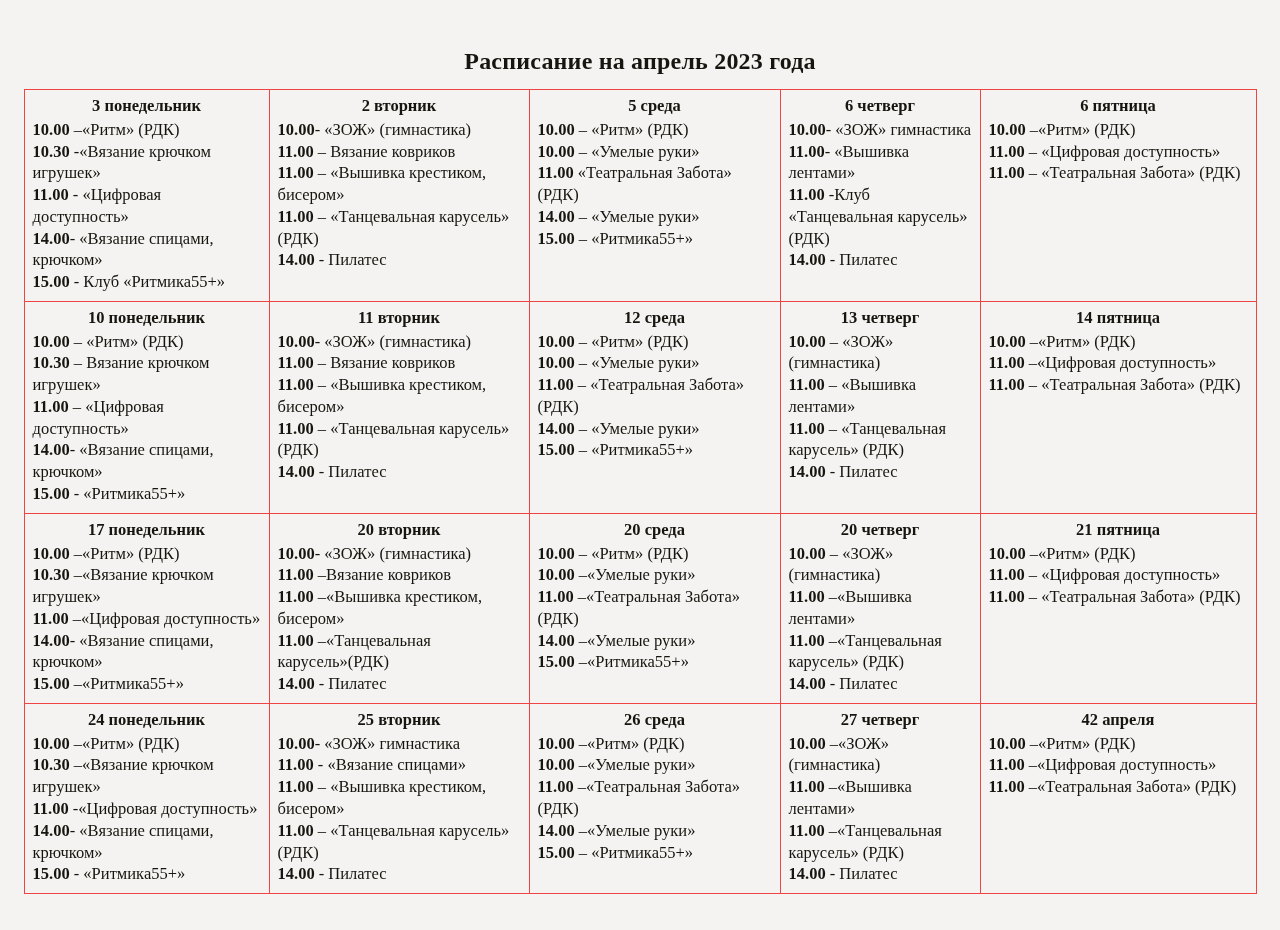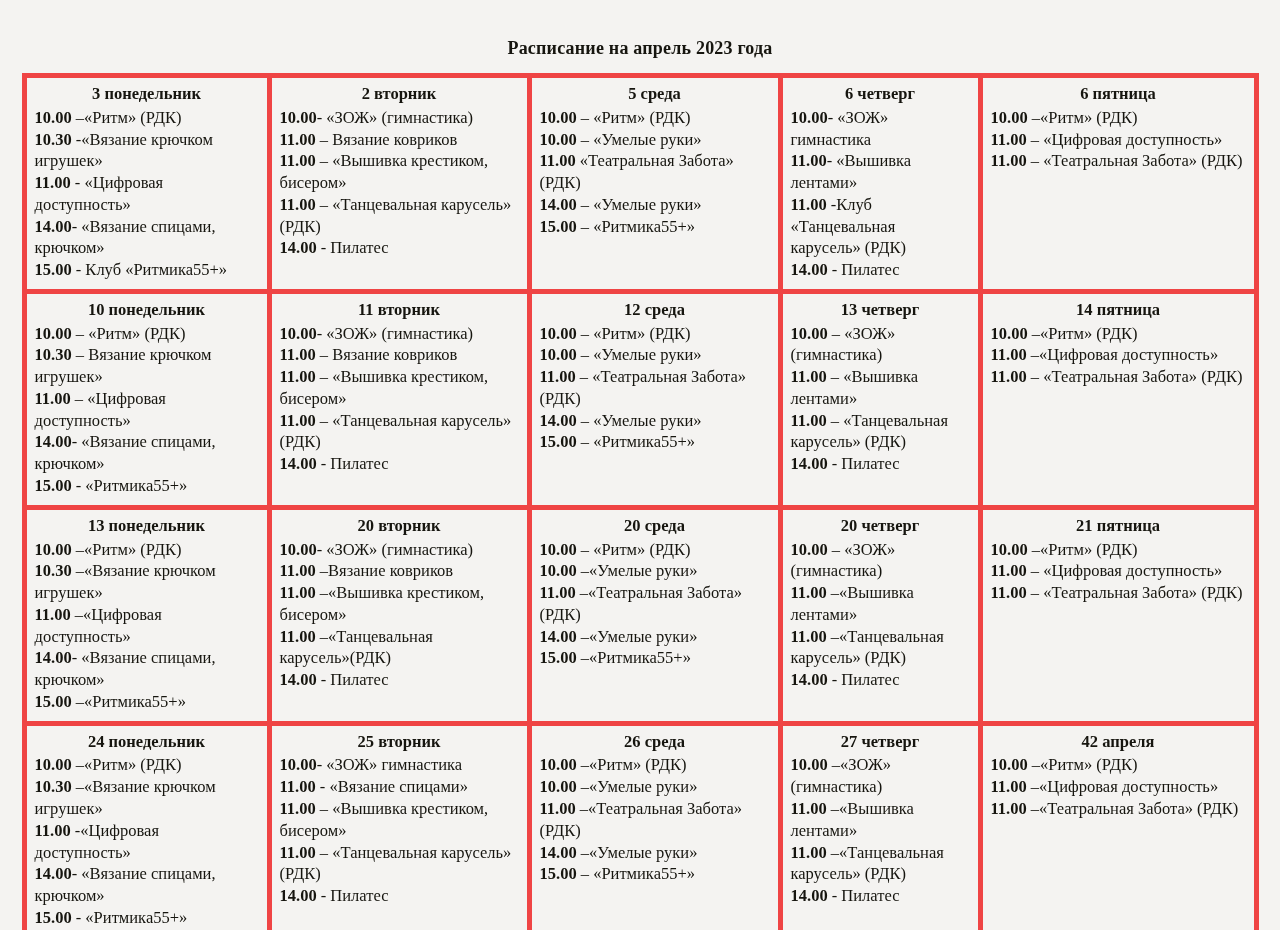--- a/index.html
+++ b/index.html
@@ -17,34 +17,34 @@
   .page {
     position: relative;
     width: 1280px;
     height: 930px;
     background: #f4f3f1;
     box-sizing: border-box;
   }
   .doc-title {
     text-align: center;
     font-weight: bold;
-    font-size: 18px;
+    font-size: 24px;
     letter-spacing: 0.2px;
-    padding-top: 38px;
+    padding-top: 48px;
     padding-bottom: 14px;
   }
   table.schedule {
     border-collapse: collapse;
     table-layout: fixed;
     margin: 0 auto;
     width: 1232px;
     background: #f4f3f1;
   }
   table.schedule td {
-    border: 5px solid #ef4444;
+    border: 1px solid #ef4444;
     vertical-align: top;
     padding: 5px 8px 8px 8px;
     font-size: 16.5px;
     line-height: 1.32;
     background: #f4f3f1;
   }
   .day-head {
     text-align: center;
     font-weight: bold;
     font-size: 16.5px;
@@ -152,21 +152,21 @@
           </td>
           <td>
             <div class="day-head">14 пятница</div>
             <div class="entry"><b>10.00</b><span> –«Ритм» (РДК)</span></div>
             <div class="entry"><b>11.00</b><span> –«Цифровая доступность»</span></div>
             <div class="entry"><b>11.00</b><span> – «Театральная Забота» (РДК)</span></div>
           </td>
         </tr>
         <tr>
           <td>
-            <div class="day-head">13 понедельник</div>
+            <div class="day-head">17 понедельник</div>
             <div class="entry"><b>10.00</b><span> –«Ритм» (РДК)</span></div>
             <div class="entry"><b>10.30</b><span> –«Вязание крючком игрушек»</span></div>
             <div class="entry"><b>11.00</b><span> –«Цифровая доступность»</span></div>
             <div class="entry"><b>14.00</b><span>- «Вязание спицами, крючком»</span></div>
             <div class="entry"><b>15.00</b><span> –«Ритмика55+»</span></div>
           </td>
           <td>
             <div class="day-head">20 вторник</div>
             <div class="entry"><b>10.00</b><span>- «ЗОЖ» (гимнастика)</span></div>
             <div class="entry"><b>11.00</b><span> –Вязание ковриков</span></div>

